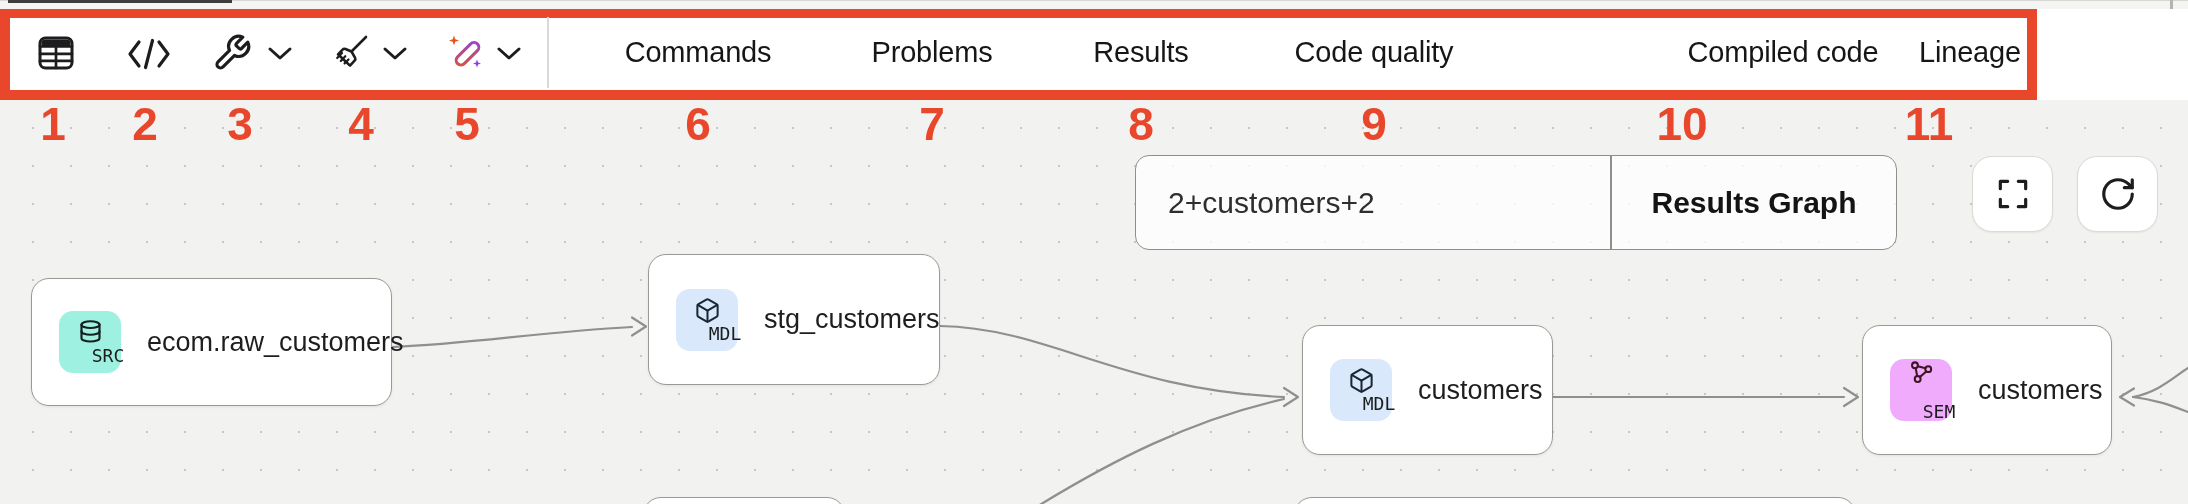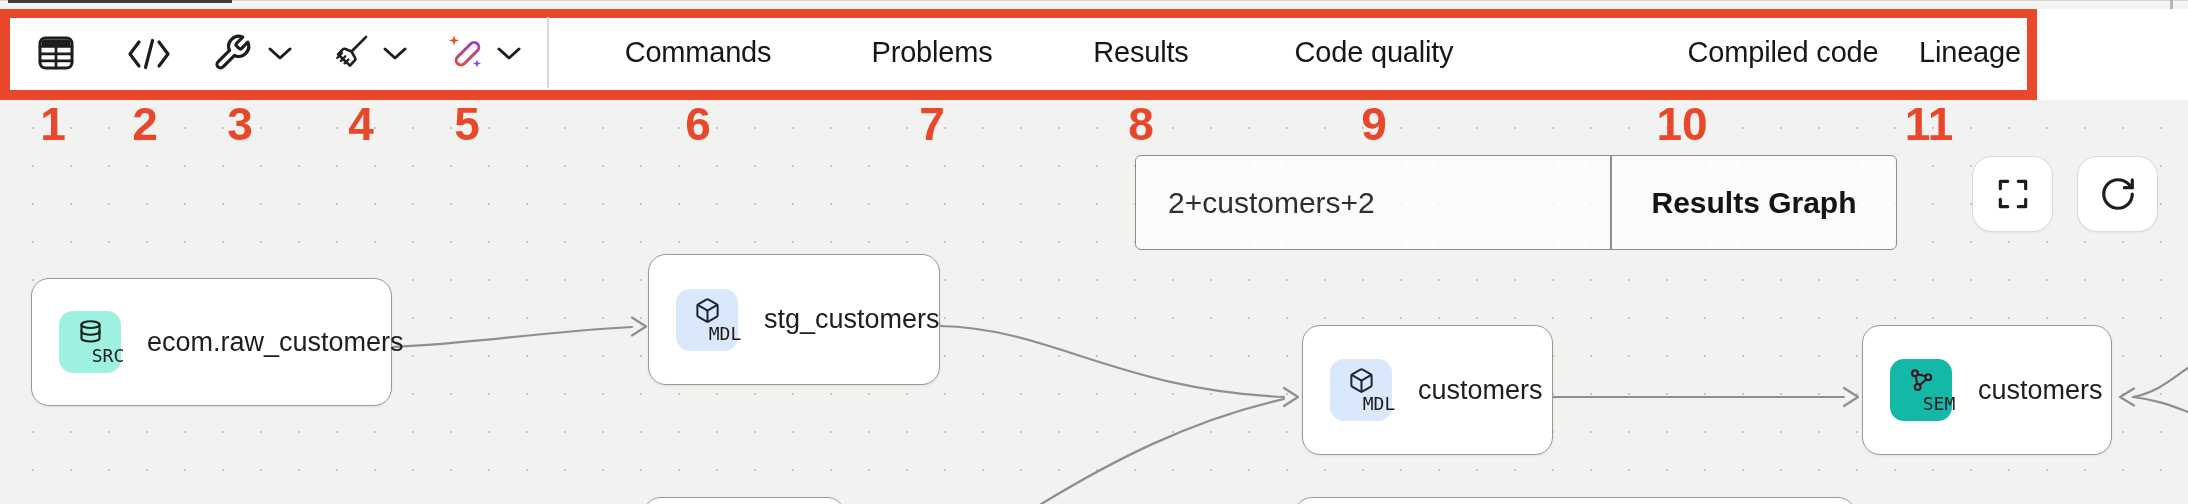--- a/index.html
+++ b/index.html
@@ -40,31 +40,31 @@
     z-index:3;background:#ffffff;border:1.5px solid #999996;border-radius:18px;
     box-sizing:border-box;display:flex;align-items:center;padding-left:27px;gap:26px;
     box-shadow:0 1px 3px rgba(0,0,0,0.07);cursor:pointer;
   }
   .badge{
     width:62px;height:62px;border-radius:14px;flex:0 0 auto;
     display:flex;flex-direction:column;align-items:center;justify-content:center;gap:1px;
   }
   .badge-src{background:#9ef1e0;}
   .badge-mdl{background:#d9e8fb;}
-  .badge-sem{background:#14b8a6;}
+  .badge-sem{background:#f0abfc;justify-content:space-between;}
   .badge-text{font-family:"DejaVu Sans Mono", monospace;font-size:18px;font-weight:500;color:#1c1c1c;line-height:1;padding-left:36px;}
   .node-label{font-size:27px;color:#1e1e1e;white-space:nowrap;}
   .partial-node{
     z-index:2;background:#ffffff;border:1.5px solid #999996;border-radius:18px;
     box-sizing:border-box;height:60px;box-shadow:0 1px 3px rgba(0,0,0,0.07);cursor:pointer;
   }
   
   .cmd-box{
     left:1135px;top:155px;width:762px;height:95px;z-index:2;
-    background:rgba(255,255,255,0.78);border:1.5px solid #8f8f8a;border-radius:6px;
+    background:rgba(255,255,255,0.78);border:1.5px solid #8f8f8a;border-radius:14px;
     box-sizing:border-box;display:flex;align-items:stretch;
   }
   .cmd-input{
     flex:1 1 auto;display:flex;align-items:center;padding-left:32px;
     font-size:30px;color:#2e2e2e;cursor:text;
   }
   .cmd-divider{width:2px;background:#8f8f8a;}
   .cmd-update{
     width:284px;display:flex;align-items:center;justify-content:center;
     font-size:30px;font-weight:700;color:#141414;cursor:pointer;white-space:nowrap;

